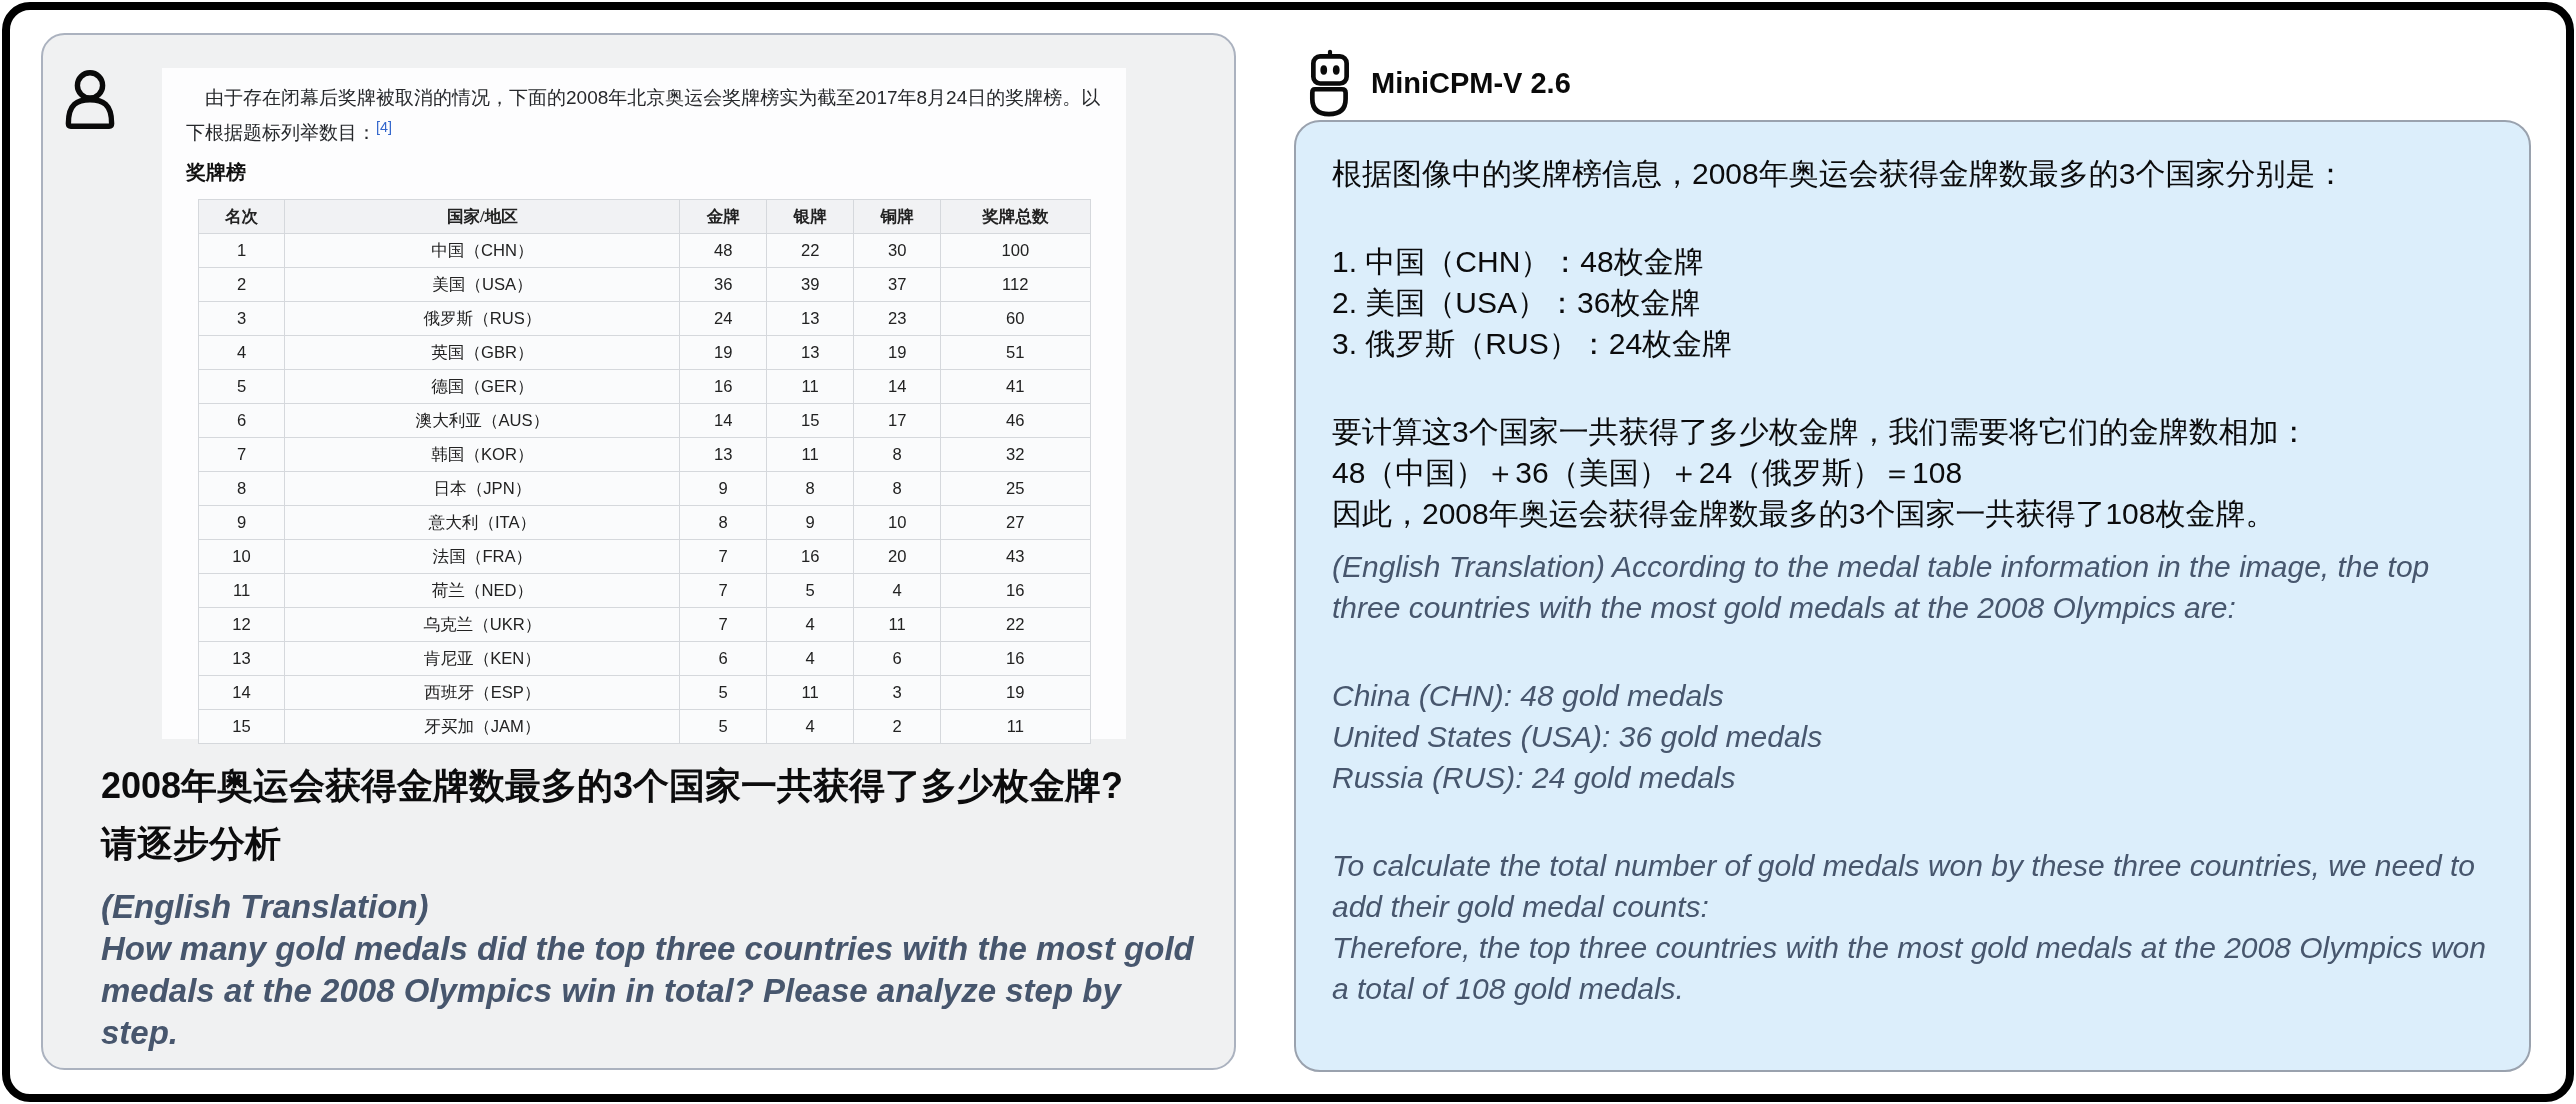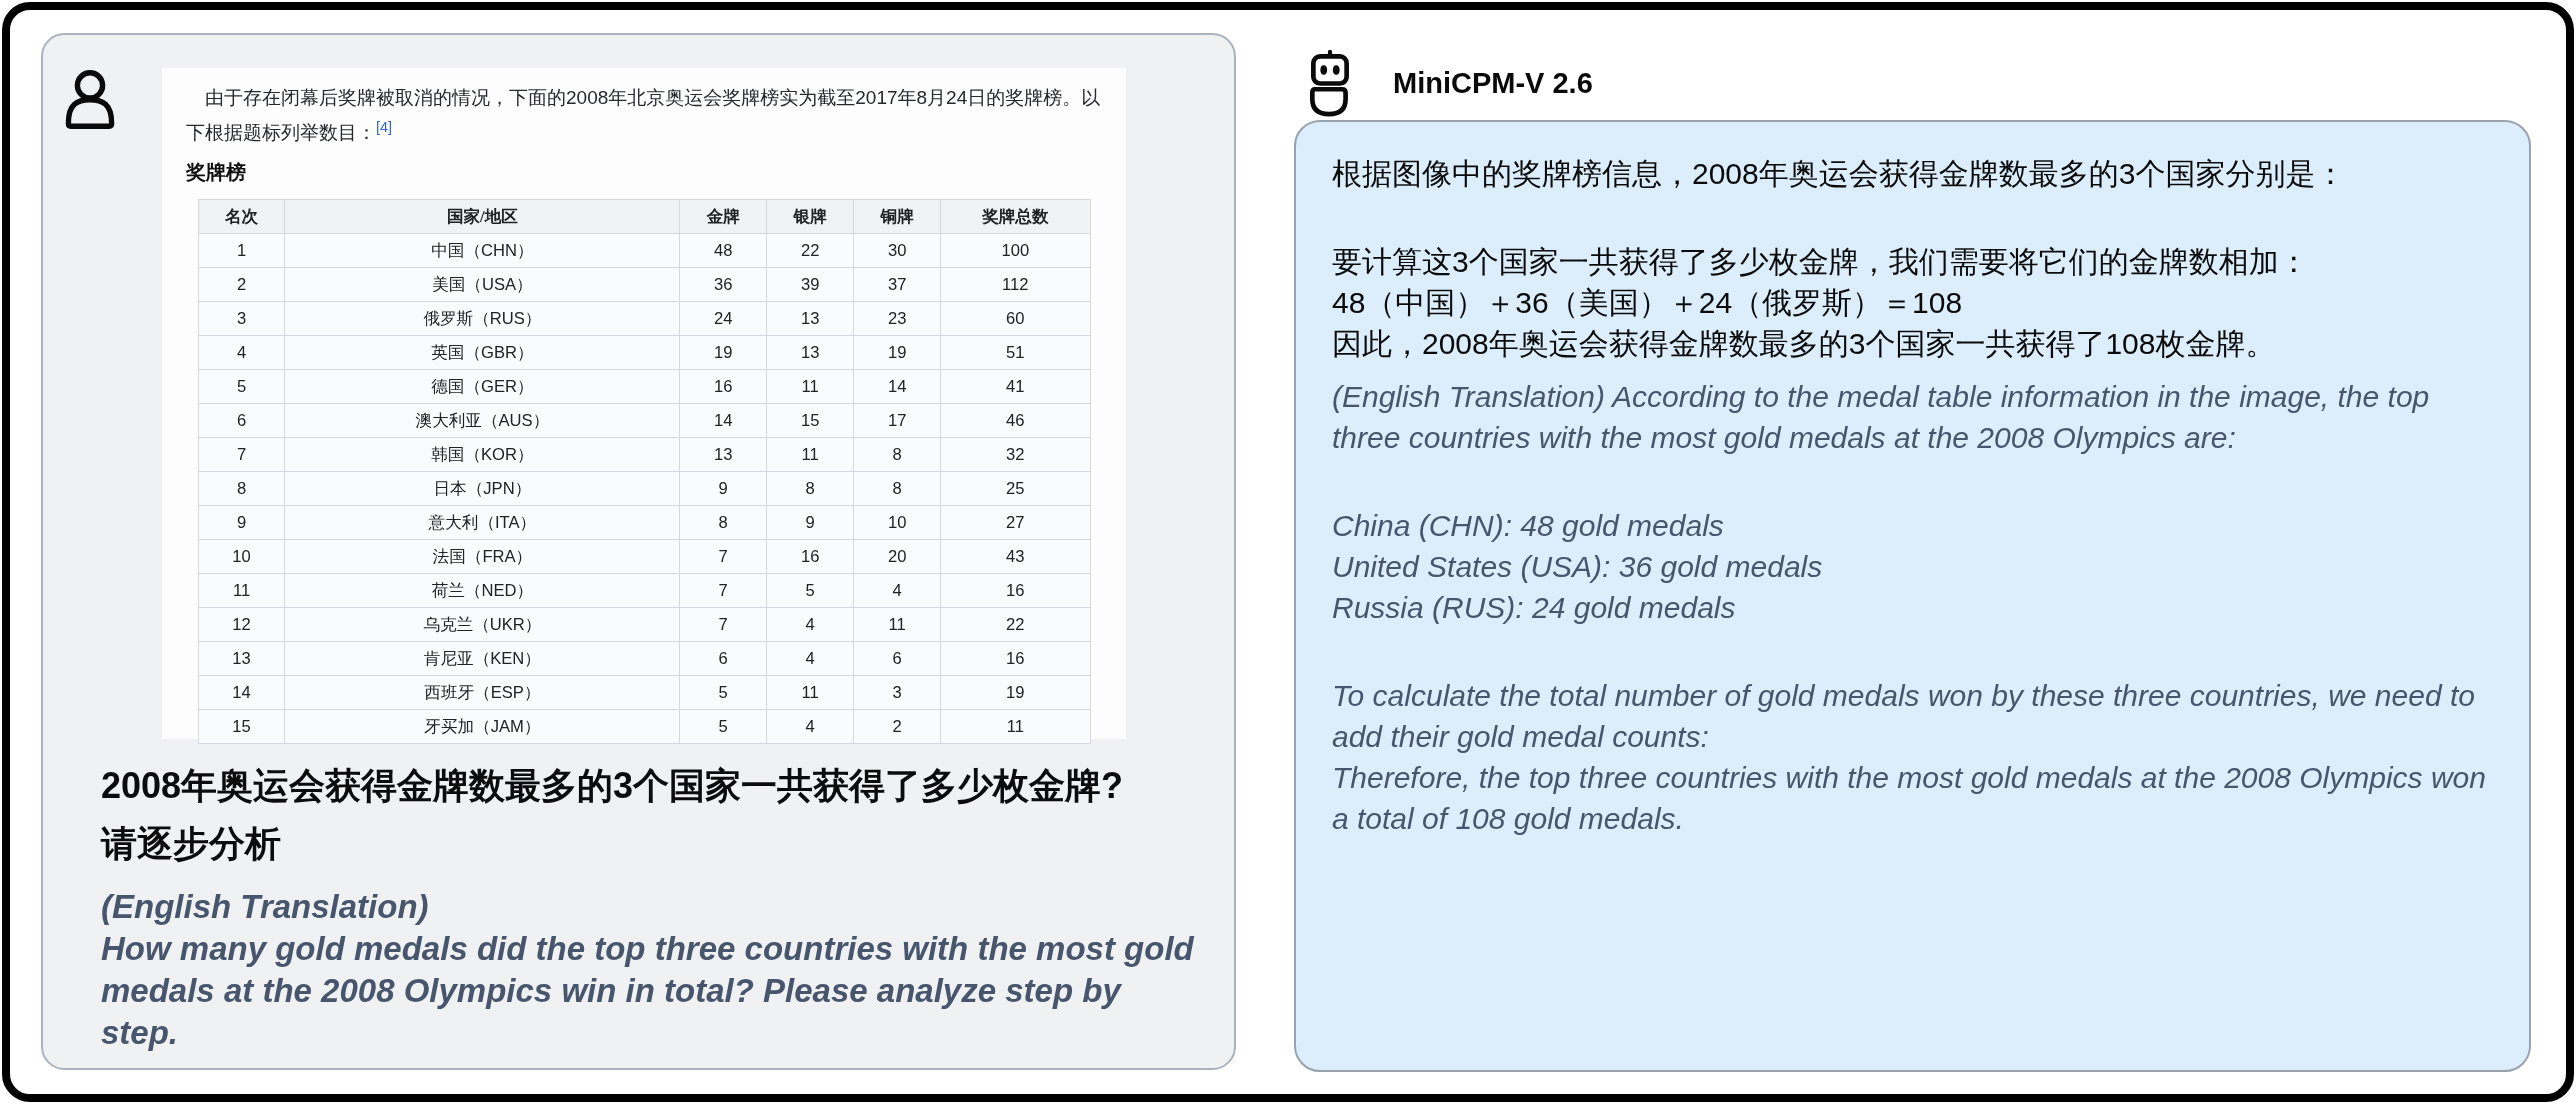--- a/index.html
+++ b/index.html
@@ -40,21 +40,21 @@
   .question-zh{
     position:absolute;left:58px;top:722px;width:1101px;
     font-size:36px;font-weight:bold;color:#0c0c0d;line-height:58px;
   }
   .question-en{
     position:absolute;left:58px;top:851px;width:1101px;
     font-size:33px;font-weight:bold;font-style:italic;color:#47566d;line-height:42px;
   }
   
   .asst-header{
-    position:absolute;left:1304px;top:49px;height:69px;display:flex;align-items:center;gap:37px;
+    position:absolute;left:1304px;top:49px;height:69px;display:flex;align-items:center;gap:15px;
   }
   .robot-icon{width:52px;height:69px;}
   .model-name{font-size:29px;font-weight:bold;color:#0a0a0a;}
   .bubble{
     position:absolute;left:1294px;top:120px;width:1237px;height:952px;
     background:#dceefb;border:2.7px solid #9aa2ae;border-radius:26px;box-sizing:border-box;
     padding:31px 37px 0 36px;
   }
   .bubble p{margin:0;font-size:30px;line-height:41px;color:#0b0b0c;max-width:1161px;}
   .bubble .gap{margin-top:47px;}
@@ -241,20 +241,26 @@
     <ellipse cx="38" cy="39" rx="6.5" ry="9" fill="#0a0a0a"></ellipse>
     <ellipse cx="62" cy="39" rx="6.5" ry="9" fill="#0a0a0a"></ellipse>
     <path d="M21,76 H73 Q80,76 80,83 V95 Q80,124 48,124 Q16,124 16,95 V83 Q16,76 21,76 Z" fill="none" stroke="#0a0a0a" stroke-width="9" stroke-linejoin="round"></path>
   </svg>
   <div class="model-name">MiniCPM-V 2.6</div>
 </div>
 
 <div class="bubble">
   <p>根据图像中的奖牌榜信息，2008年奥运会获得金牌数最多的3个国家分别是：</p>
 
+  <div class="gap">
+
+  <div class="list-item">1. 中国（CHN）：48枚金牌</div>
+      <div class="list-item">2. 美国（USA）：36枚金牌</div>
+      <div class="list-item">3. 俄罗斯（RUS）：24枚金牌</div>
+    </div>
 
   <p class="gap">要计算这3个国家一共获得了多少枚金牌，我们需要将它们的金牌数相加：</p>
   <p>48（中国）＋36（美国）＋24（俄罗斯）＝108</p>
   <p>因此，2008年奥运会获得金牌数最多的3个国家一共获得了108枚金牌。</p>
 
   <p class="en sgap">(English Translation) According to the medal table information in the image, the top three countries with the most gold medals at the 2008 Olympics are:</p>
 
   <div class="gap">
 
   <div class="list-item en">China (CHN): 48 gold medals</div>

